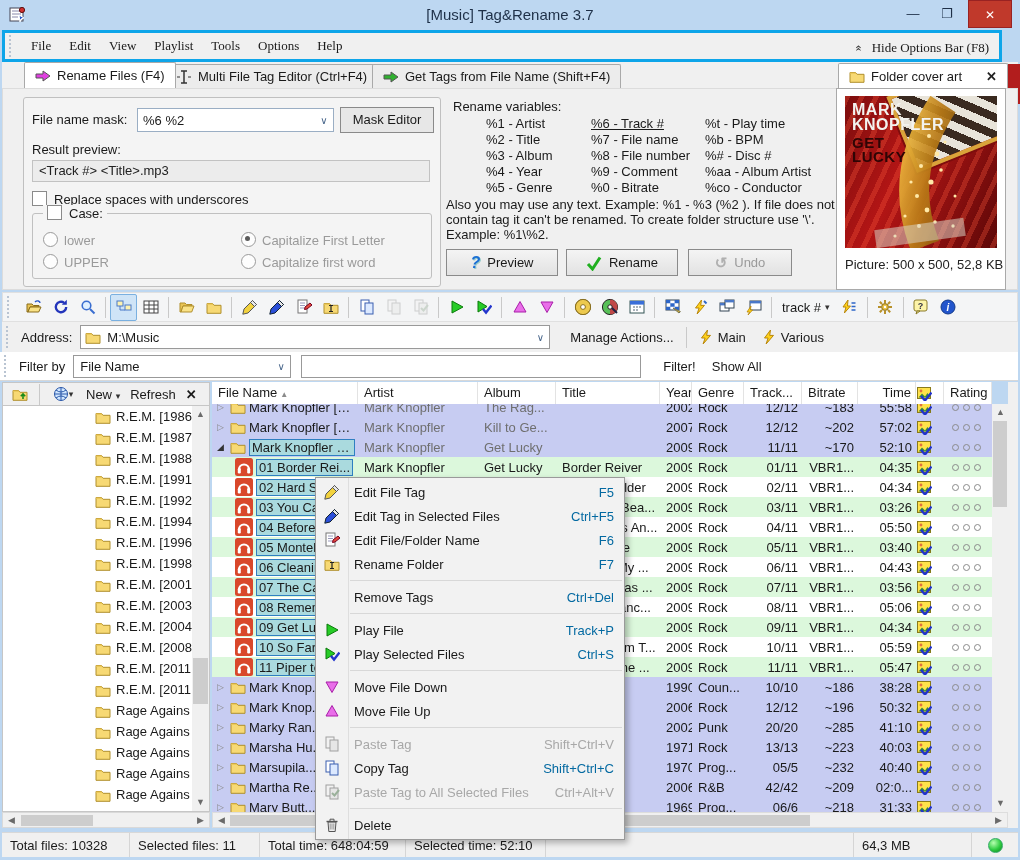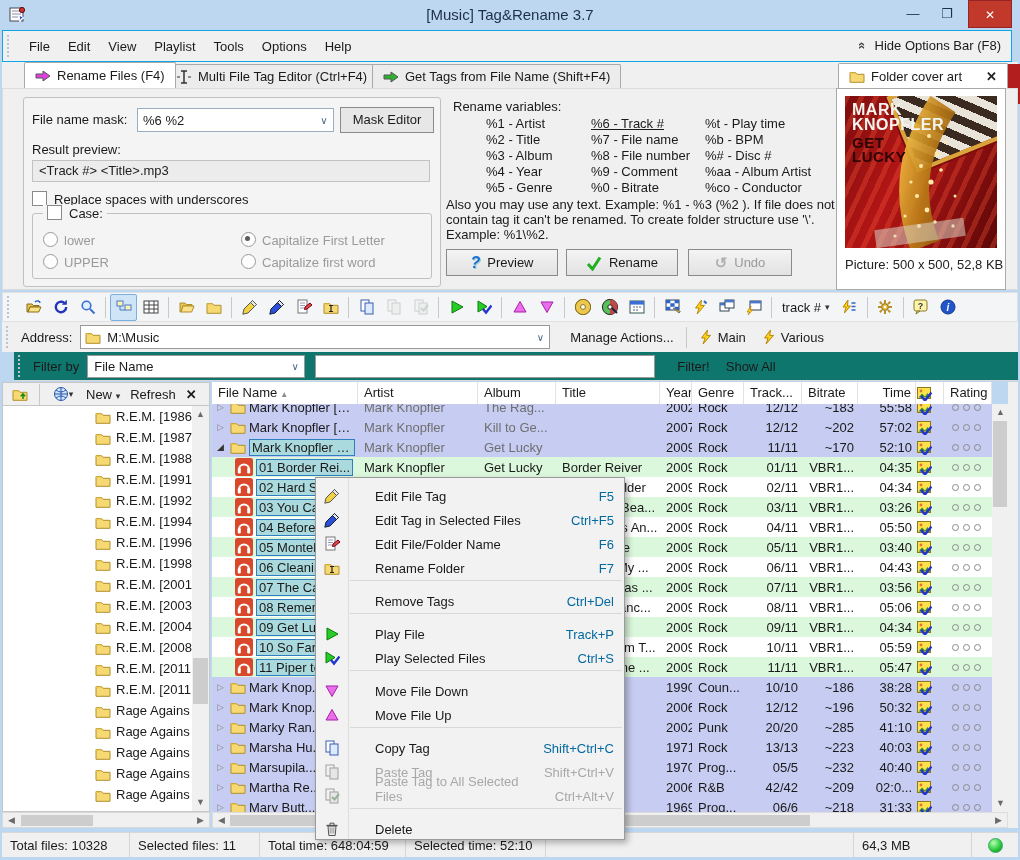--- a/index.html
+++ b/index.html
@@ -13,22 +13,22 @@
   #titlebar .title{position:absolute;left:0;right:0;top:6px;text-align:center;
        font-size:15px;color:#1e3048;}
   #app-icon{left:9px;top:6px;width:18px;height:18px;}
   .winbtn{position:absolute;top:0;height:28px;width:30px;text-align:center;line-height:28px;
        color:#1e3048;font-size:13px;}
   #btn-min{right:92px;}
   #btn-max{right:58px;}
   #btn-close{right:8px;width:44px;background:#c0392b;color:#fff;border:1px solid #922;
        box-sizing:border-box;font-size:12px;}
   
-  #menubar{left:2px;top:30px;right:8px;height:32px;background:#f0f0f0;border:1px solid #0ea5e9;
-       box-sizing:border-box;display:flex;align-items:center;}
+  #menubar{left:2px;top:30px;right:18px;height:32px;background:#f0f0f0;border:3px solid #0ea5e9;
+       box-sizing:border-box;display:flex;align-items:center;font-family:Liberation Serif, serif;}
   .grip{width:5px;height:22px;border-left:2px dotted #b9c4d2;margin:0 6px 0 4px;}
   .menu-item{padding:4px 9px;}
   #hide-options{position:absolute;right:10px;top:7px;display:flex;align-items:flex-start;gap:8px;}
   #hide-options .chev{display:inline-block;transform:rotate(90deg);font-weight:bold;color:#444;}
   
   #tabrow{left:2px;top:62px;right:2px;height:26px;background:#f0f0f0;}
   .tab{position:absolute;top:2px;height:24px;box-sizing:border-box;border:1px solid #a9a9a9;
        border-bottom:none;border-radius:2px 2px 0 0;background:#ececec;display:flex;
        align-items:center;gap:6px;padding:0 10px;}
   .tab.active{background:#fff;top:0;height:26px;z-index:3;}
@@ -102,21 +102,21 @@
   .tsep{width:1px;height:21px;background:#c9c9c9;margin:0 4px;flex:0 0 auto;}
   #track-dd{display:flex;align-items:center;gap:4px;padding:2px 6px;flex:0 0 auto;}
   #track-dd .caret{font-size:9px;color:#333;}
   
   #addressbar{left:2px;top:322px;right:2px;height:30px;background:#f0f0f0;display:flex;
        align-items:center;}
   #address-combo{width:470px;height:24px;background:#fff;border:1px solid #999;
        box-sizing:border-box;display:flex;align-items:center;gap:6px;padding-left:4px;}
   #address-combo .val{flex:1;}
   .flatbtn{display:flex;align-items:center;gap:5px;padding:3px 8px;}
-  #filterbar{left:14px;top:352px;right:2px;height:29px;background:#0f766e;display:flex;
+  #filterbar{left:0;top:352px;right:2px;height:29px;background:#ffffff;display:flex;
        align-items:center;border-bottom:1px solid #d8d8d8;box-sizing:border-box;}
   #filter-combo{width:218px;height:23px;background:#fff;border:1px solid #999;box-sizing:border-box;
        display:flex;align-items:center;padding-left:6px;}
   #filter-combo .val{flex:1;}
   #filter-input{width:340px;height:23px;background:#fff;border:1px solid #999;box-sizing:border-box;
        margin-left:10px;}
   
   #tree-toolbar{left:2px;top:382px;width:208px;height:24px;background:#f0f0f0;border:1px solid #c6c6c6;
        box-sizing:border-box;display:flex;align-items:center;gap:2px;padding:0 3px;}
   #tree-toolbar .txt{padding:2px 4px;}
@@ -158,21 +158,21 @@
   .dots{display:flex;gap:4px;align-items:center;padding-left:8px;}
   .dot{width:7px;height:7px;border:1.5px solid #8a8a8a;border-radius:50%;box-sizing:border-box;}
   #list-vscroll{left:992px;top:404px;width:16px;height:408px;background:#f0f0f0;}
   #list-hscroll{left:212px;top:812px;width:796px;height:16px;background:#f0f0f0;border:1px solid #ddd;
        box-sizing:border-box;}
   #right-gap{left:1008px;top:382px;width:10px;height:446px;background:#f0f0f0;}
   
   #ctxmenu{left:315px;top:477px;width:308px;background:#f2f2f2;border:1px solid #9a9a9a;
        box-shadow:3px 3px 6px rgba(0,0,0,.28);z-index:10;padding:2px 0;}
   #ctxmenu::before{content:"";position:absolute;left:32px;top:0;bottom:0;width:1px;background:#dedede;}
-  .mi{height:24px;display:flex;align-items:flex-end;padding:0 10px 0 6px;position:relative;gap:21px;}
+  .mi{height:24px;display:flex;align-items:center;padding:0 10px 0 6px;position:relative;}
   .mi .micon{width:20px;margin-right:12px;display:flex;justify-content:center;flex:0 0 auto;}
   .mi .mlabel{flex:1;}
   .mi .mshortcut{color:#0369a1;}
   .mi.disabled .mlabel,.mi.disabled .mshortcut{color:#a8a8a8;}
   .msep{height:1px;background:#d8d8d8;margin:4px 2px 4px 34px;}
   
   #statusbar{left:2px;top:832px;right:2px;height:25px;background:#f0f0f0;border-top:1px solid #d8d8d8;
        display:flex;align-items:center;}
   .sb-pane{height:100%;display:flex;align-items:center;padding:0 8px;border-right:1px solid #d5d5d5;
        box-sizing:border-box;}
@@ -1681,43 +1681,43 @@
           <span class="ticon">
             <svg width="16" height="16" viewBox="0 0 16 16">
               <path d="M8 2.5l6 10.5H2z" fill="#e96ee9" stroke="#a81ea8"></path>
             </svg>
           </span>
         </span>
         <span class="mlabel">Move File Up</span>
         <span class="mshortcut"></span>
       </div>
       <div class="msep"></div>
+      <div class="mi disabled">
+        <span class="micon">
+          <span class="ticon">
+            <svg width="16" height="16" viewBox="0 0 16 16">
+              <rect x="2" y="1" width="8" height="11" fill="#f2f2f2" stroke="#a0a0a0"></rect>
+              <rect x="6" y="4" width="8" height="11" fill="#e6e6e6" stroke="#a0a0a0"></rect>
+            </svg>
+          </span>
+        </span>
+        <span class="mlabel">Paste Tag</span>
+        <span class="mshortcut">Shift+Ctrl+V</span>
+      </div>
       <div class="mi">
         <span class="micon">
           <span class="ticon">
             <svg width="16" height="16" viewBox="0 0 16 16">
               <rect x="2" y="1" width="8" height="11" fill="#fff" stroke="#3a5fb0"></rect>
               <rect x="6" y="4" width="8" height="11" fill="#dce9ff" stroke="#3a5fb0"></rect>
             </svg>
           </span>
         </span>
         <span class="mlabel">Copy Tag</span>
         <span class="mshortcut">Shift+Ctrl+C</span>
-      </div>
-      <div class="mi disabled">
-        <span class="micon">
-          <span class="ticon">
-            <svg width="16" height="16" viewBox="0 0 16 16">
-              <rect x="2" y="1" width="8" height="11" fill="#f2f2f2" stroke="#a0a0a0"></rect>
-              <rect x="6" y="4" width="8" height="11" fill="#e6e6e6" stroke="#a0a0a0"></rect>
-            </svg>
-          </span>
-        </span>
-        <span class="mlabel">Paste Tag</span>
-        <span class="mshortcut">Shift+Ctrl+V</span>
       </div>
       <div class="mi disabled">
         <span class="micon">
           <span class="ticon">
             <svg width="16" height="16" viewBox="0 0 16 16">
               <rect x="2" y="1" width="8" height="11" fill="#f2f2f2" stroke="#a0a0a0"></rect>
               <rect x="6" y="4" width="8" height="11" fill="#e6e6e6" stroke="#a0a0a0"></rect>
               <path d="M8 9l2.5 2.5L15 6" stroke="#9ab09a" stroke-width="2" fill="none"></path>
             </svg>
           </span>

